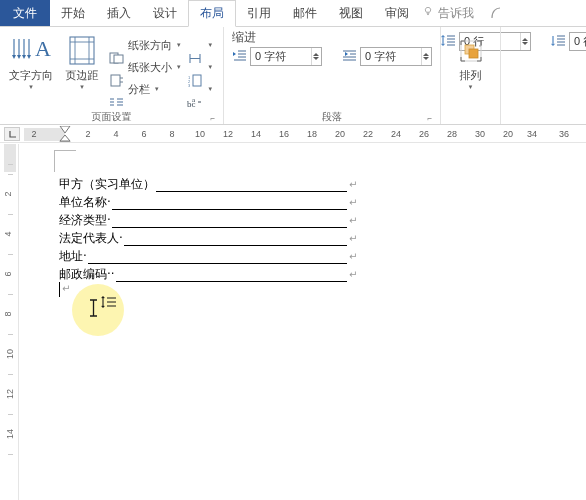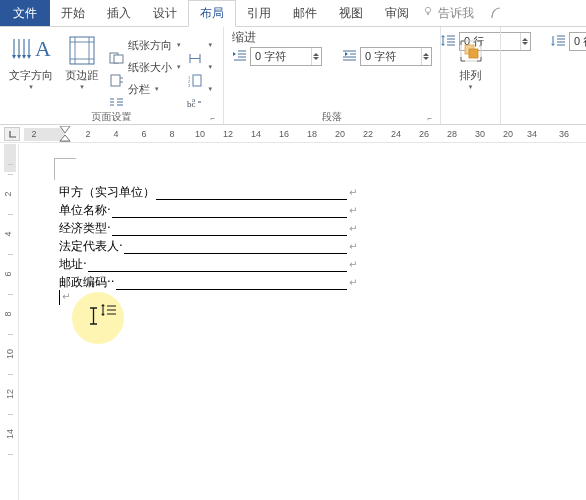--- a/index.html
+++ b/index.html
@@ -123,21 +123,21 @@
   .vr-margin { position:absolute; left:4px; width:12px; background:#e4e4e4; }
   .vr-num {
     position:absolute; left:5px; font-size:9px; color:#6a6a6a;
     transform:rotate(-90deg); transform-origin:center;
   }
   .vr-tick { position:absolute; left:8px; width:5px; height:1px; background:#ccc; }
 
   
   .docarea {
     position:absolute; left:19px; top:144px; right:0; bottom:0;
-    background:#a21caf; overflow:hidden;margin-top:8px;
+    background:#a21caf; overflow:hidden;
   }
   .page { position:absolute; inset:0; background:#fff; }
   .mark-tl {
     position:absolute; left:35px; top:6px; width:22px; height:22px;
     border-left:1px solid #b8b8b8; border-top:1px solid #b8b8b8;
   }
   .lines { position:absolute; left:40px; top:30px; width:300px; }
   .docline {
     display:flex; align-items:flex-end; height:18px; position:relative;
   }

